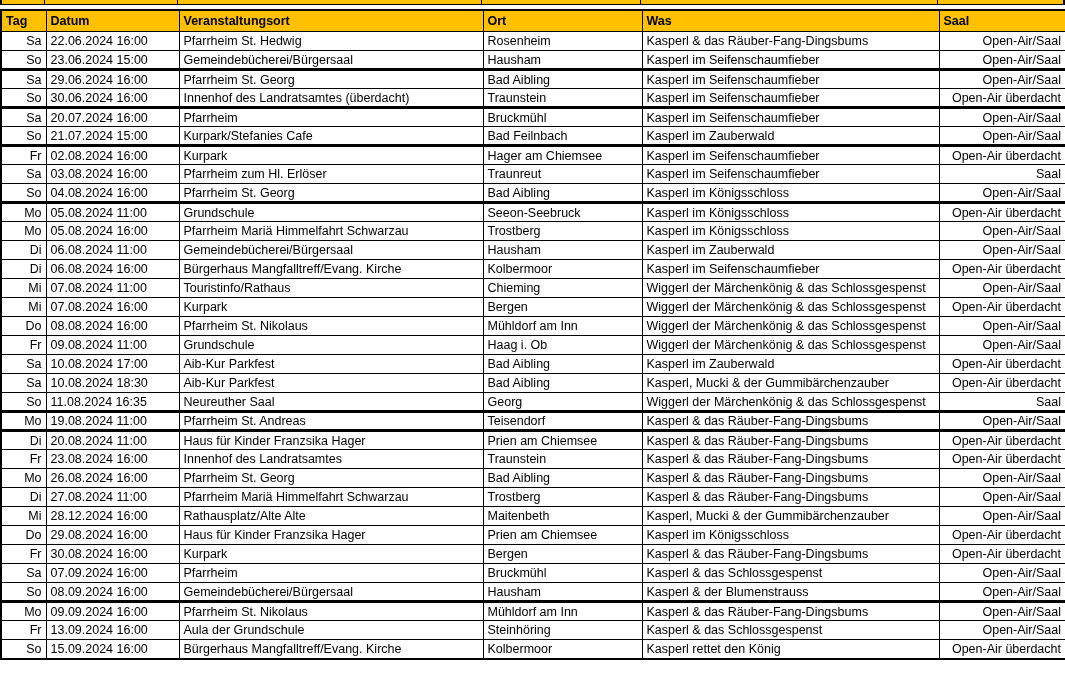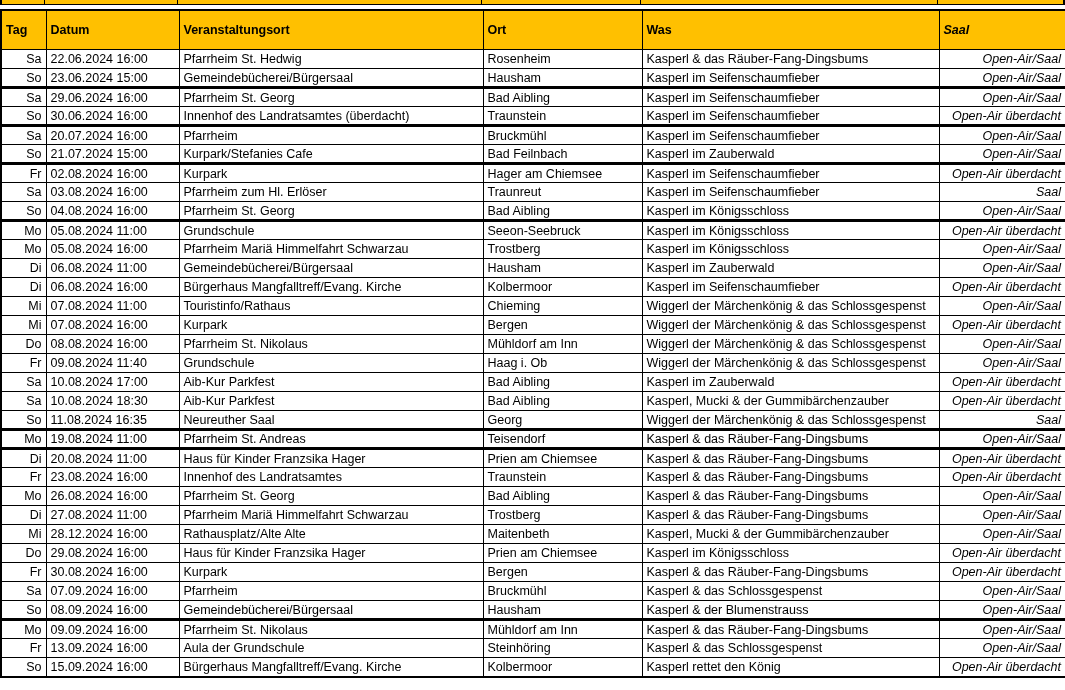--- a/index.html
+++ b/index.html
@@ -43,38 +43,38 @@
     overflow: hidden;
     white-space: nowrap;
     box-sizing: border-box;
   }
   table.events th {
     background: #FFC000;
     font-size: 12.5px;
     font-weight: bold;
     text-align: left;
     height: 21px;
-    padding: 12px 4px;
+    padding: 3px 4px;
   }
   table.events td {
     font-size: 12.5px;
     height: 19px;
     padding: 0 4px;
     background: #fff;
   }
   
   col.w-tag   { width: 45px; }
   col.w-datum { width: 133px; }
   col.w-vo    { width: 304px; }
   col.w-ort   { width: 159px; }
   col.w-was   { width: 297px; }
   col.w-saal  { width: 127px; }
 
   th.c-tag, td.c-tag   { text-align: right; }
-  th.c-saal, td.c-saal { text-align: center; font-style: italic; }
+  th.c-saal, td.c-saal { text-align: center; }
   td.c-was  { font-size: 10.5px; padding-left: 8px; }
   td.c-saal { font-size: 10.5px; text-align: right; }
   td.c-datum { padding-left: 5px; }
   td.c-vo, td.c-ort { padding-left: 6px; }
 
   
   tr.thick-after th, tr.thick-after td { border-bottom-width: 3px; }
 </style>
 </head>
 <body>
@@ -235,21 +235,21 @@
         <tr>
           <td class="c-tag">Do</td>
           <td class="c-datum">08.08.2024 16:00</td>
           <td class="c-vo">Pfarrheim St. Nikolaus</td>
           <td class="c-ort">Mühldorf am Inn</td>
           <td class="c-was">Wiggerl der Märchenkönig &amp; das Schlossgespenst</td>
           <td class="c-saal">Open-Air/Saal</td>
         </tr>
         <tr>
           <td class="c-tag">Fr</td>
-          <td class="c-datum">09.08.2024 11:40</td>
+          <td class="c-datum">09.08.2024 11:00</td>
           <td class="c-vo">Grundschule</td>
           <td class="c-ort">Haag i. Ob</td>
           <td class="c-was">Wiggerl der Märchenkönig &amp; das Schlossgespenst</td>
           <td class="c-saal">Open-Air/Saal</td>
         </tr>
         <tr>
           <td class="c-tag">Sa</td>
           <td class="c-datum">10.08.2024 17:00</td>
           <td class="c-vo">Aib-Kur Parkfest</td>
           <td class="c-ort">Bad Aibling</td>

